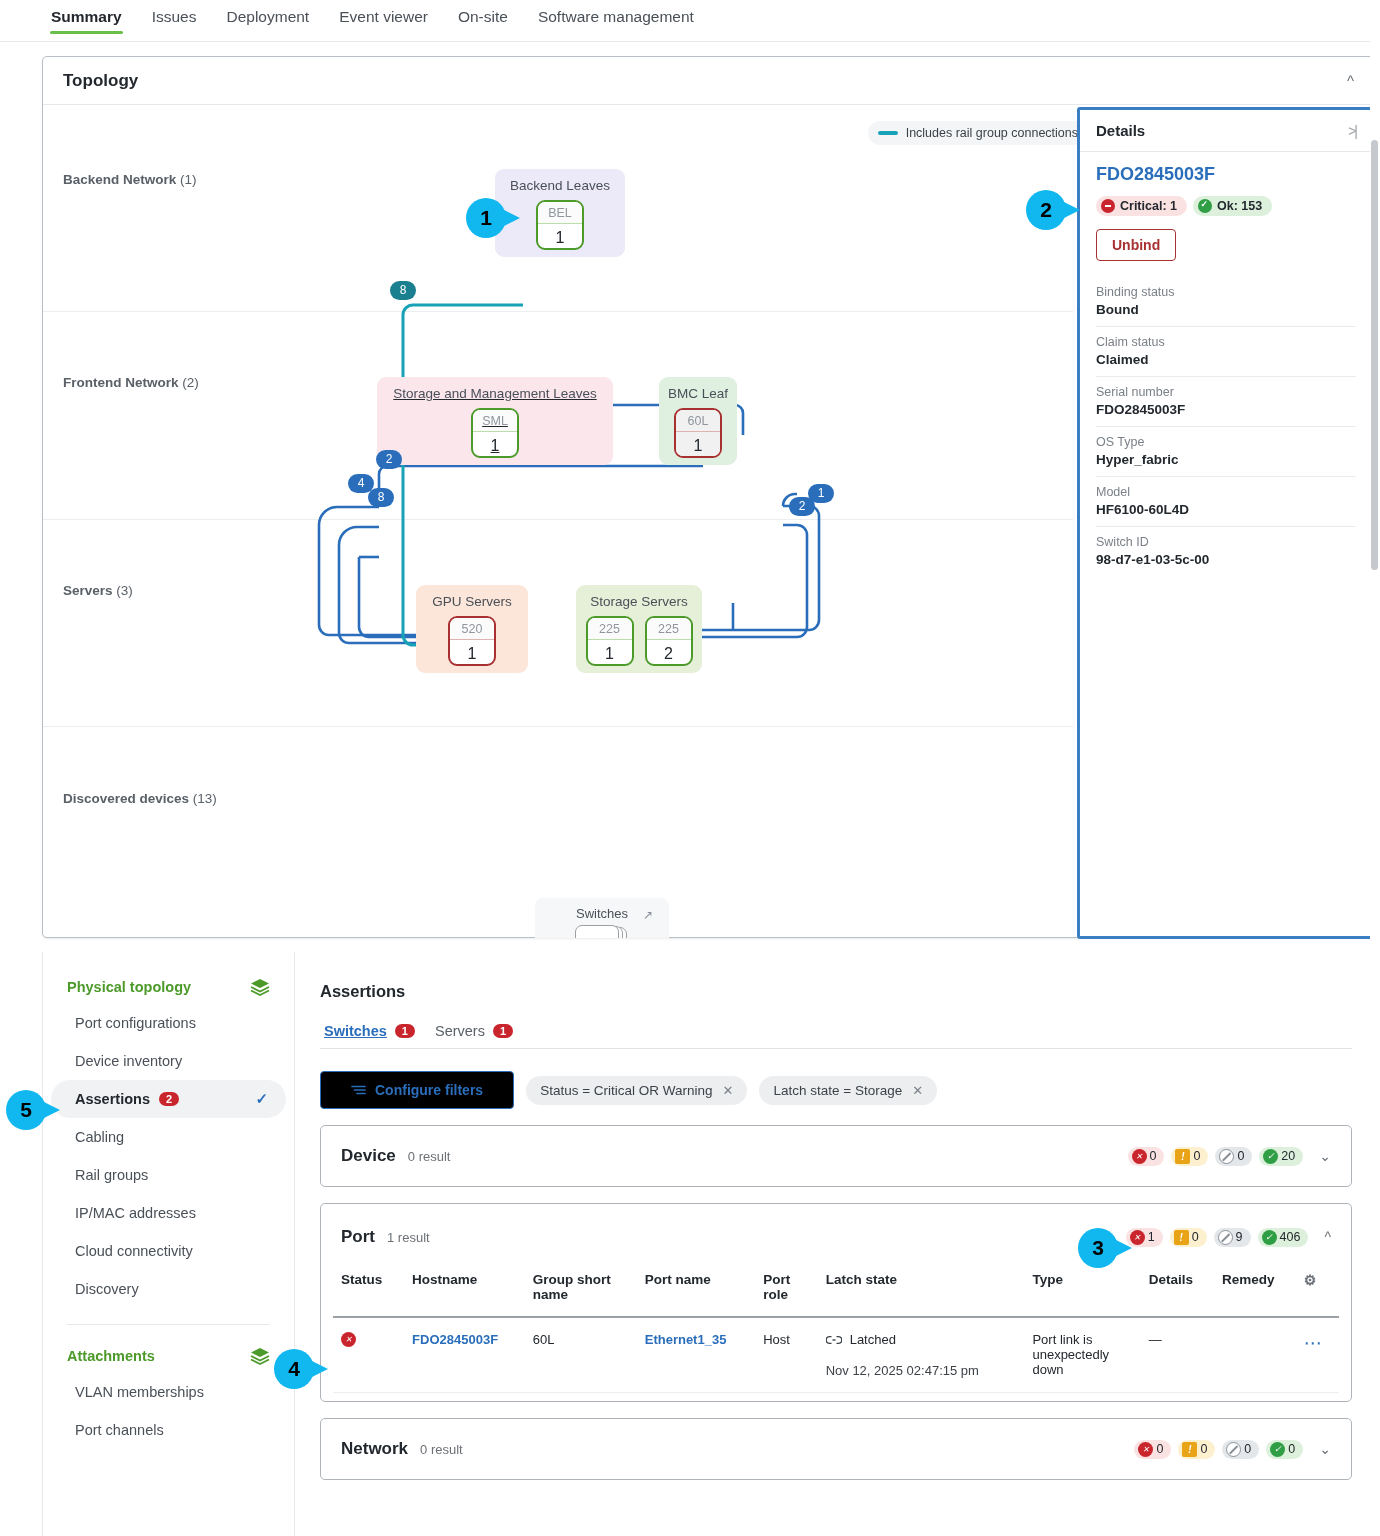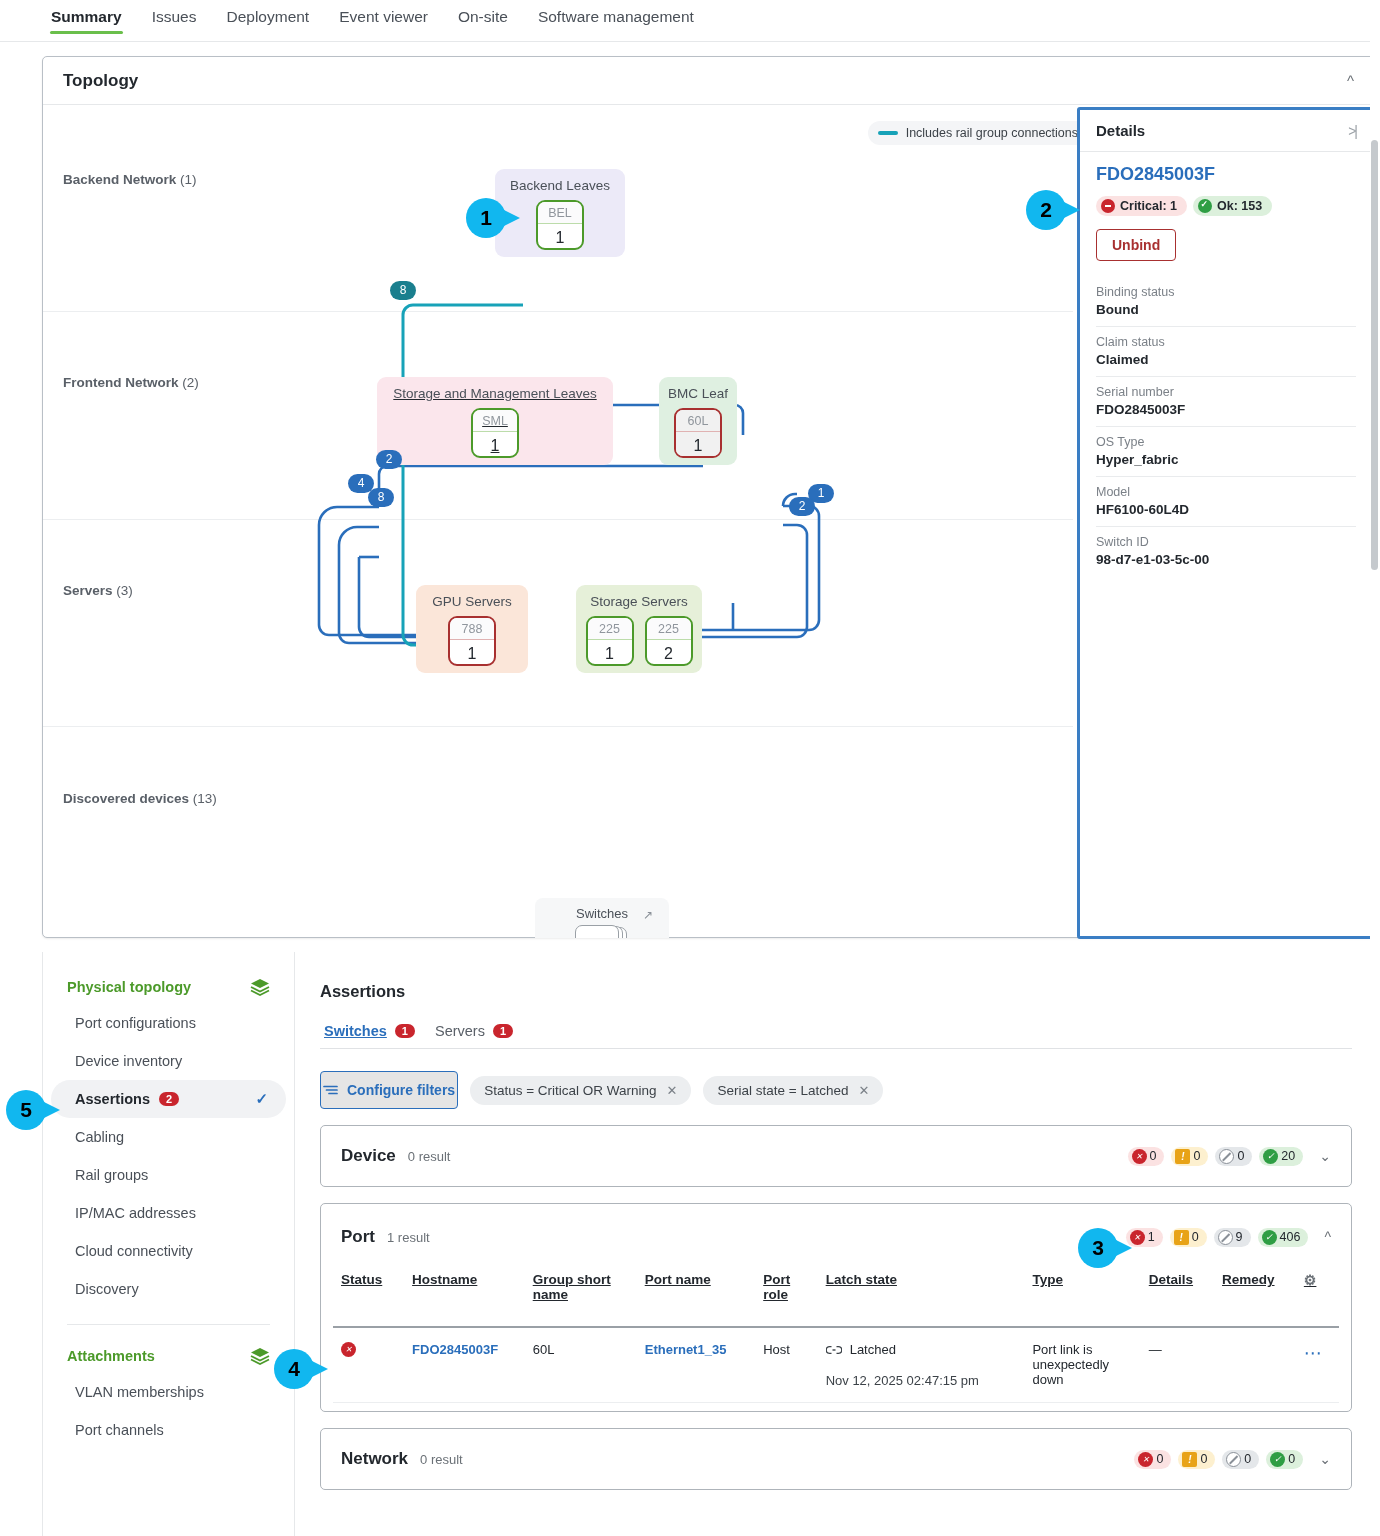--- a/index.html
+++ b/index.html
@@ -154,21 +154,21 @@
 
   .content { position: absolute; left: 253px; top: 0; width: 1080px; height: 584px; padding: 30px 24px 0 24px; }
   .content h2 { font-size: 16.5px; font-weight: bold; }
   .subtabs { display: flex; align-items: center; gap: 8px; margin-top: 22px; border-bottom: 1px solid #e0e2e5; padding-bottom: 0; }
   .subtab { display: flex; align-items: center; gap: 8px; font-size: 14.5px; color: #5a6068; padding: 0 4px 9px 4px; cursor: pointer; position: relative;}
   .subtab.active { color: #2a6ebb; font-weight: bold; text-decoration: underline; }
 
   .filters { display: flex; align-items: center; gap: 12px; margin-top: 22px; }
   .btn-filter {
     display: flex; align-items: center; gap: 9px; border: 1px solid #2a6ebb; color: #2a6ebb;
-    background: #e5e5e5; border-radius: 4px; padding: 10px 2px; font-size: 14px; font-weight: bold; cursor: pointer;
+    background: #000000; border-radius: 4px; padding: 10px 30px; font-size: 14px; font-weight: bold; cursor: pointer;
   }
   .chip {
     display: flex; align-items: center; gap: 10px; background: #eceef0; color: #3c4248;
     border-radius: 16px; padding: 7px 14px; font-size: 13.5px; cursor: pointer;
   }
   .chip .x { color: #7b8188; font-size: 13px; }
 
   .rescard { border: 1px solid #aeb4ba; border-radius: 5px; margin-top: 16px; background: #fff; }
   .rescard-head { height: 60px; display: flex; align-items: center; padding: 0 20px; }
   .rescard-head .nm { font-size: 17px; font-weight: bold; }
@@ -186,21 +186,21 @@
   .ic.amber:after{content:"!";position:absolute;inset:0;color:#fff;font-size:10px;font-weight:bold;text-align:center;line-height:15px;}
   .ic.grey { background:#fff; border:1.6px solid #8a9098;}
   .ic.grey:after{content:"";position:absolute;left:1px;top:6px;width:11px;height:1.6px;background:#8a9098;transform:rotate(-45deg);}
   .ic.green { background:#2f9e44; }
   .ic.green:after{content:"\2713";position:absolute;inset:0;color:#fff;font-size:9px;text-align:center;line-height:15px;}
   .card-chev { margin-left: 16px; color: #6b7177; font-size: 14px; cursor: pointer; }
 
   table.atable { width: 100%; border-collapse: collapse; }
   table.atable th {
     text-align: left; font-size: 13.5px; font-weight: bold; color: #23282e;
-    padding: 2px 8px 24px 8px; vertical-align: top; border-bottom: 2px solid #9aa0a6; text-decoration: underline;
+    padding: 2px 8px 14px 8px; vertical-align: top; border-bottom: 2px solid #9aa0a6;
   }
   table.atable td { font-size: 13px; color: #23282e; padding: 14px 8px; vertical-align: top; border-bottom: 1px solid #eceef0; }
   .lnk { color: #2a6ebb; font-weight: bold; cursor: pointer; }
   .muted { color: #3c4248; }
   .latchline { display: flex; align-items: center; gap: 8px; }
   .dots3 { color: #2a6ebb; font-size: 18px; letter-spacing: 2px; cursor: pointer; }
   .gear { color: #6b7177; font-size: 14px; }
 
   
   .callout { position: absolute; width: 54px; height: 40px; }
@@ -305,21 +305,21 @@
             <div class="ntop">60L</div>
             <div class="nbot">1</div>
           </div>
         </div>
       </div>
 
       <div class="gbox grp-orange" style="left:373px;top:480px;width:112px;height:88px;">
         <div class="gname">GPU Servers</div>
         <div class="nodewrap">
           <div class="node redsrv">
-            <div class="ntop">788</div>
+            <div class="ntop">520</div>
             <div class="nbot">1</div>
           </div>
         </div>
       </div>
 
       <div class="gbox grp-lgreen" style="left:533px;top:480px;width:126px;height:88px;">
         <div class="gname">Storage Servers</div>
         <div class="nodewrap">
           <div class="node green">
             <div class="ntop">225</div>
@@ -488,21 +488,21 @@
                 <line x1="6" y1="9.5" x2="14" y2="9.5"></line>
             </g>
           </svg>
           <span>Configure filters</span>
         </button>
         <div class="chip">
           <span>Status = Critical OR Warning</span>
           <span class="x">✕</span>
         </div>
         <div class="chip">
-          <span>Serial state = Latched</span>
+          <span>Latch state = Storage</span>
           <span class="x">✕</span>
         </div>
       </div>
 
       <div class="rescard">
         <div class="rescard-head">
           <span class="nm">Device</span>
           <span class="rs">0 result</span>
           <div class="counts">
             <span class="cpill c1">

